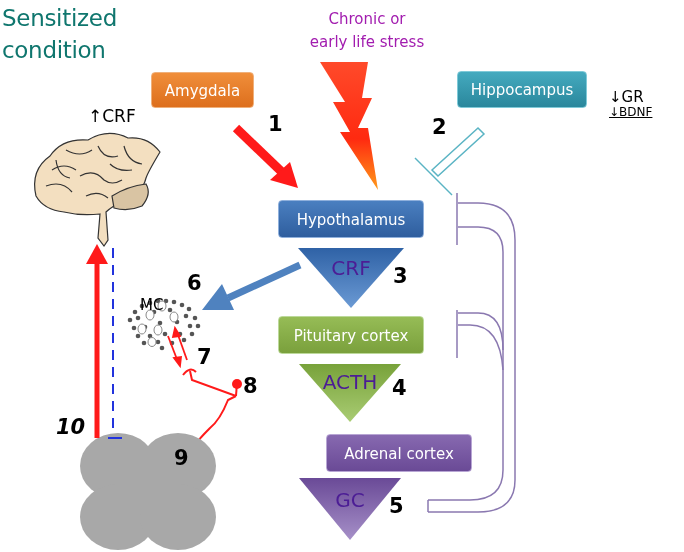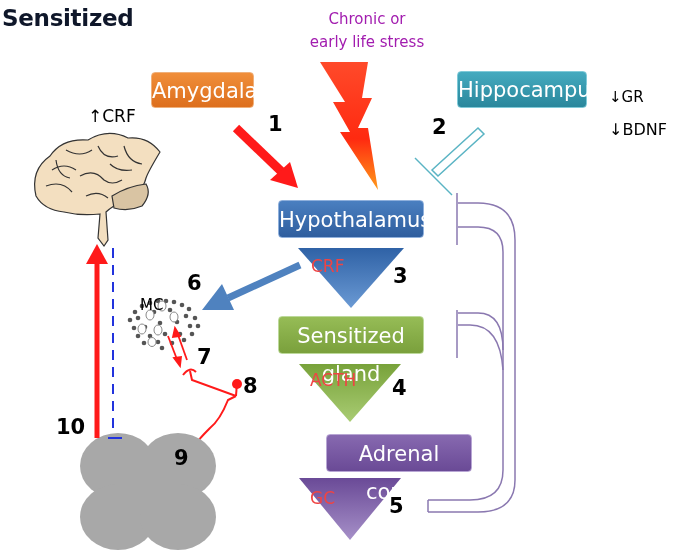--- a/index.html
+++ b/index.html
@@ -1,23 +1,23 @@
 <!DOCTYPE html>
 <html><head>
 <meta charset="utf-8">
 <style>
   html,body{margin:0;padding:0;background:#fff;}
   body{width:684px;height:552px;position:relative;overflow:hidden;font-family:"DejaVu Sans",sans-serif;}
   svg{position:absolute;left:0;top:0;}
-  .title{position:absolute;left:2px;top:2px;font-family:"DejaVu Sans",sans-serif;font-weight:bold;font-size:23px;line-height:32px;color:#0f172a;letter-spacing:-0.3px;}
+  .title{position:absolute;left:2px;top:2px;font-family:"DejaVu Sans",sans-serif;font-weight:normal;font-size:23px;line-height:32px;color:#0f766e;letter-spacing:-0.3px;}
   .stress{position:absolute;left:272px;top:8px;width:190px;text-align:center;font-size:15px;line-height:23px;color:#a21caf;}
-  .box{position:absolute;color:#fff;font-size:21px;text-align:center;box-sizing:border-box;border-radius:4px;}
+  .box{position:absolute;color:#fff;font-size:15px;text-align:center;box-sizing:border-box;border-radius:4px;}
   .lbl{position:absolute;font-size:15px;color:#000;margin-top:20px;}
   .num{position:absolute;font-weight:bold;font-size:21px;color:#000;}
-  .tri-lbl{position:absolute;color:#ef4444;font-size:17px;width:80px;}
+  .tri-lbl{position:absolute;color:#4c1d95;font-size:20px;text-align:center;width:80px;}
 </style>
 </head>
 <body>
 
 <svg width="684" height="552" viewBox="0 0 684 552">
   <defs>
     <linearGradient id="boltG" x1="0" y1="0" x2="0" y2="1">
       <stop offset="0" stop-color="#ff4a2a"></stop>
       <stop offset="0.6" stop-color="#ff2a10"></stop>
       <stop offset="1" stop-color="#ff9a1a"></stop>
@@ -151,57 +151,58 @@
 
   <g stroke="#333" stroke-width="1.2">
     <path d="M36,196 Q30,170 50,156 Q62,138 88,140 Q108,128 128,138 Q148,136 160,152 Q148,172 146,178 Q142,194 126,200 Q112,206 106,212 L108,240 L104,246 L98,238 L100,214 Q80,216 64,212 Q44,210 36,196 Z" fill="#f3dfc0"></path>
     <path d="M112,196 Q128,186 146,184 Q152,194 142,206 Q128,212 114,208 Z" fill="#d9c4a3"></path>
     <path d="M52,170 Q64,162 76,170 M66,150 Q80,158 92,150 M98,146 Q104,160 118,156 M124,146 Q128,162 142,164 M46,186 Q62,180 72,192 M80,176 Q94,168 104,180 Q112,186 122,180 M86,196 Q98,190 108,198 M56,160 Q58,176 70,178 M110,164 Q118,172 132,170" fill="none"></path>
   </g>
 </svg>
 
 <div class="title">
   <div>Sensitized</div>
+  <div>condition</div>
 </div>
 
 <div class="stress">
   <div>Chronic or</div>
   <div>early life stress</div>
 </div>
 
 <div class="lbl" style="left:88px;top:86px;font-size:17px;">↑CRF</div>
 <div class="box" style="left:151px;top:72px;width:103px;height:36px;line-height:36px;background:linear-gradient(#f08e3a,#dd6f1d);border:1px solid #f0b07a;">
   <span>Amygdala</span>
 </div>
 
 <div class="box" style="left:457px;top:71px;width:130px;height:37px;line-height:37px;background:linear-gradient(#44aabf,#2a879c);border:1px solid #7fcad8;">
   <span>Hippocampus</span>
 </div>
 <div class="lbl" style="left:609px;top:68px;font-size:15px;">↓GR</div>
-<div class="lbl" style="left:609px;top:100px;font-size:16px;">↓BDNF</div>
+<div class="lbl" style="left:609px;top:85px;font-size:12px;text-decoration:underline;">↓BDNF</div>
 
 <div class="box" style="left:278px;top:200px;width:146px;height:38px;line-height:38px;background:linear-gradient(#4a7fc0,#2f5e9e);border:1px solid #8fb0dc;">
   <span>Hypothalamus</span>
 </div>
 <div class="tri-lbl" style="left:311px;top:256px;">CRF</div>
 
 <div class="box" style="left:278px;top:316px;width:146px;height:38px;line-height:38px;background:linear-gradient(#96bc56,#7aa03c);border:1px solid #bcd99a;">
-  <span>Sensitized gland</span>
+  <span>Pituitary cortex</span>
 </div>
 <div class="tri-lbl" style="left:310px;top:370px;">ACTH</div>
 
 <div class="box" style="left:278px;top:434px;width:146px;height:38px;line-height:38px;background:linear-gradient(#8769b0,#6a4a96);border:1px solid #b8a6d4;margin-left:48px;">
   <span>Adrenal cortex</span>
 </div>
 <div class="tri-lbl" style="left:310px;top:488px;">GC</div>
 
 <div class="lbl" style="left:140px;top:276px;font-size:15px;">MC</div>
 
 <div class="num" style="left:268px;top:112px;">1</div>
 <div class="num" style="left:432px;top:115px;">2</div>
 <div class="num" style="left:393px;top:264px;">3</div>
 <div class="num" style="left:392px;top:376px;">4</div>
 <div class="num" style="left:389px;top:494px;">5</div>
 <div class="num" style="left:187px;top:271px;">6</div>
 <div class="num" style="left:197px;top:345px;">7</div>
 <div class="num" style="left:243px;top:374px;">8</div>
 <div class="num" style="left:174px;top:446px;">9</div>
-<div class="num" style="left:56px;top:415px;">10</div>
+<div class="num" style="left:56px;top:415px;font-style:italic;">10</div>
 
 </body></html>

